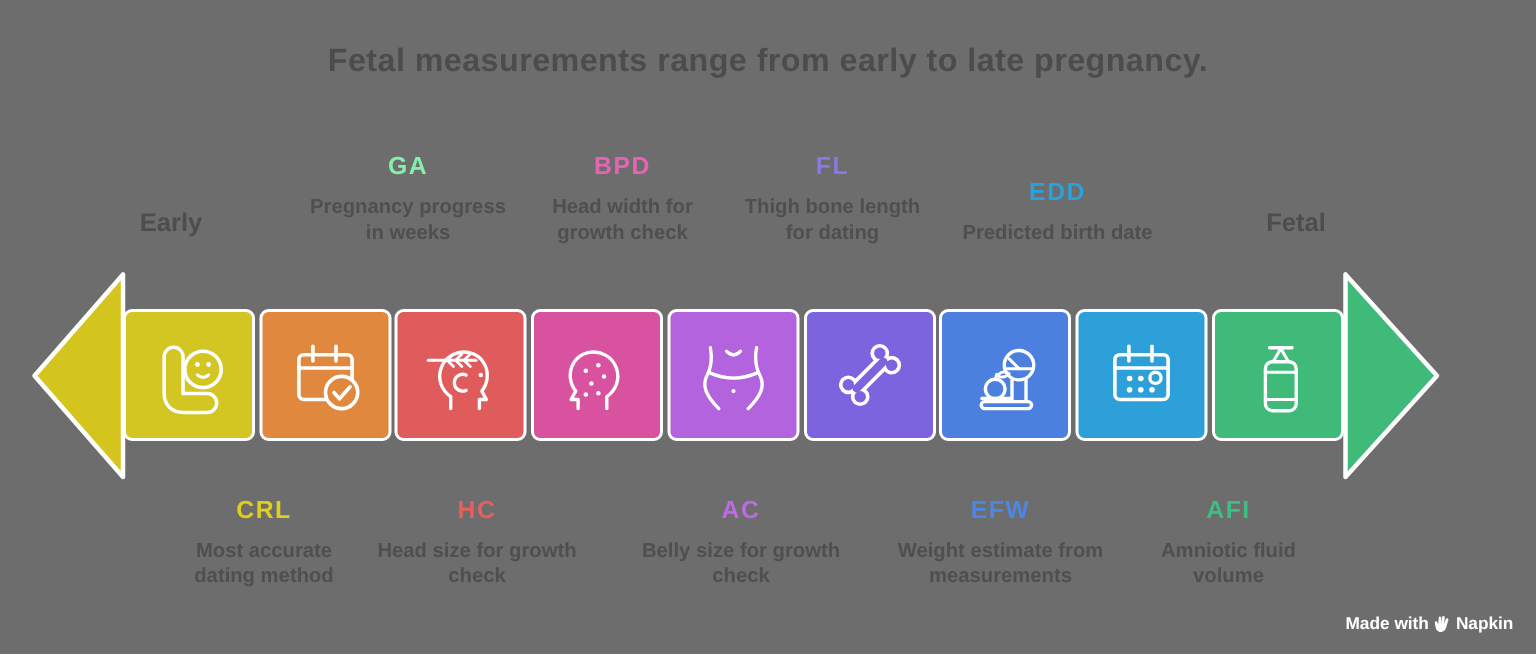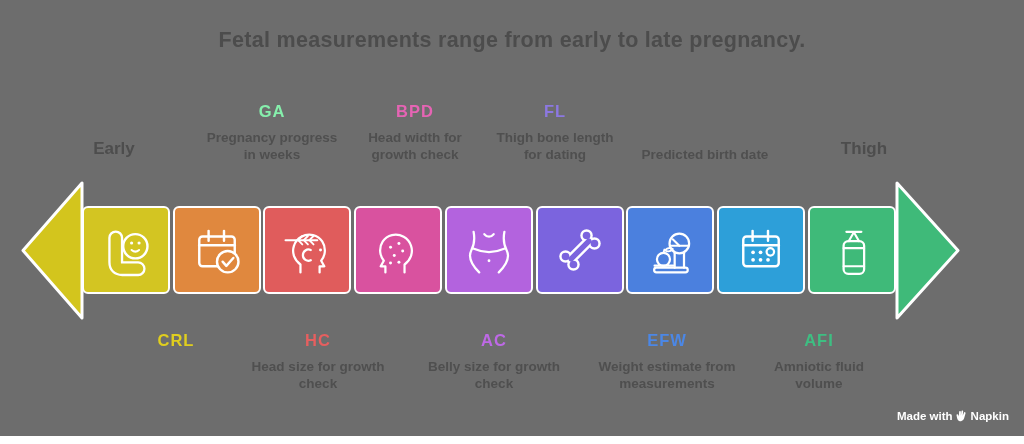--- a/index.html
+++ b/index.html
@@ -50,40 +50,42 @@
   }
 </style>
 </head>
 <body>
 
 <div class="stage" style="background: rgb(109, 109, 109);">
 
   <div class="title" style="color: rgb(76, 76, 76);">Fetal measurements range from early to late pregnancy.</div>
 
   <div class="endpoint" style="left:114px;">Early</div>
-  <div class="endpoint" style="left:864px;">Thigh</div>
+  <div class="endpoint" style="left:864px;">Fetal</div>
 
   <div class="lbl top-lbl" id="lt-ga" style="left:272px;">
     <div class="acr" style="color: #86efac;">GA</div>
     <div class="desc">Pregnancy progress in weeks</div>
   </div>
   <div class="lbl top-lbl" id="lt-fl" style="left:555px;">
     <div class="acr" style="color: rgb(140, 120, 225);">FL</div>
     <div class="desc">Thigh bone length for dating</div>
   </div>
   <div class="lbl top-lbl" id="lt-bpd" style="left:415px;">
     <div class="acr" style="color: rgb(230, 100, 180);">BPD</div>
     <div class="desc">Head width for growth check</div>
   </div>
   <div class="lbl top-lbl" id="lt-edd" style="left:705px;">
+    <div class="acr" style="color: rgb(42, 160, 220);">EDD</div>
     <div class="desc">Predicted birth date</div>
   </div>
 
   <div class="lbl bot-lbl" id="lb-crl" style="left:176px;">
     <div class="acr" style="color: rgb(224, 206, 30);">CRL</div>
+    <div class="desc">Most accurate dating method</div>
   </div>
   <div class="lbl bot-lbl" id="lb-hc" style="left:318px;">
     <div class="acr" style="color: rgb(230, 95, 95);">HC</div>
     <div class="desc">Head size for growth check</div>
   </div>
   <div class="lbl bot-lbl" id="lb-ac" style="left:494px;">
     <div class="acr" style="color: rgb(190, 105, 230);">AC</div>
     <div class="desc">Belly size for growth check</div>
   </div>
   <div class="lbl bot-lbl" id="lb-efw" style="left:667px;">

